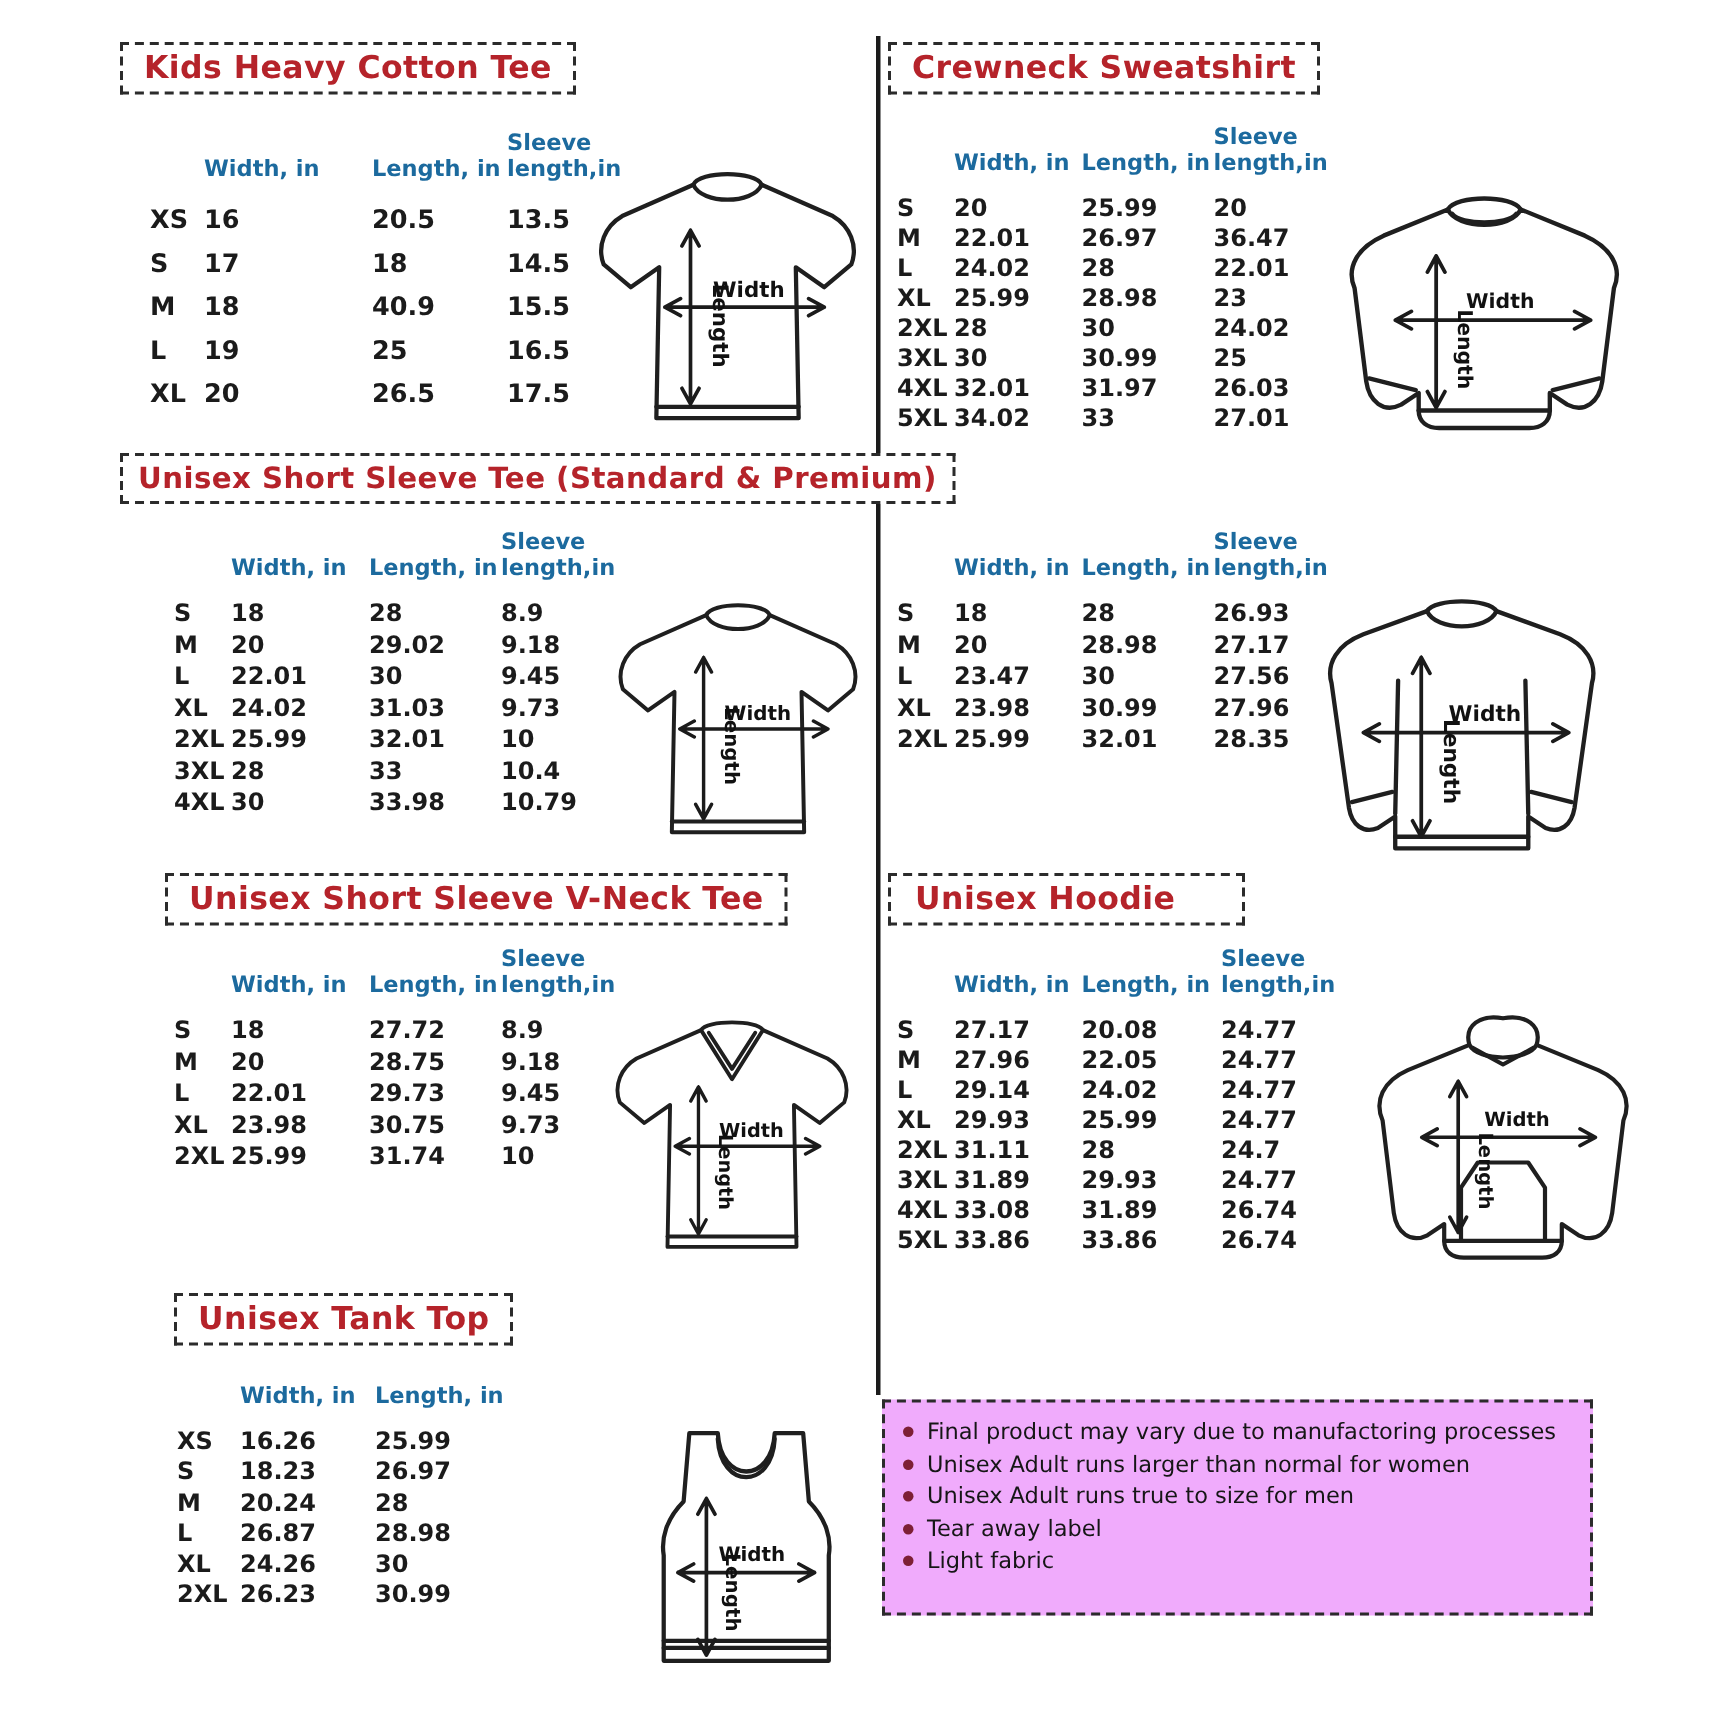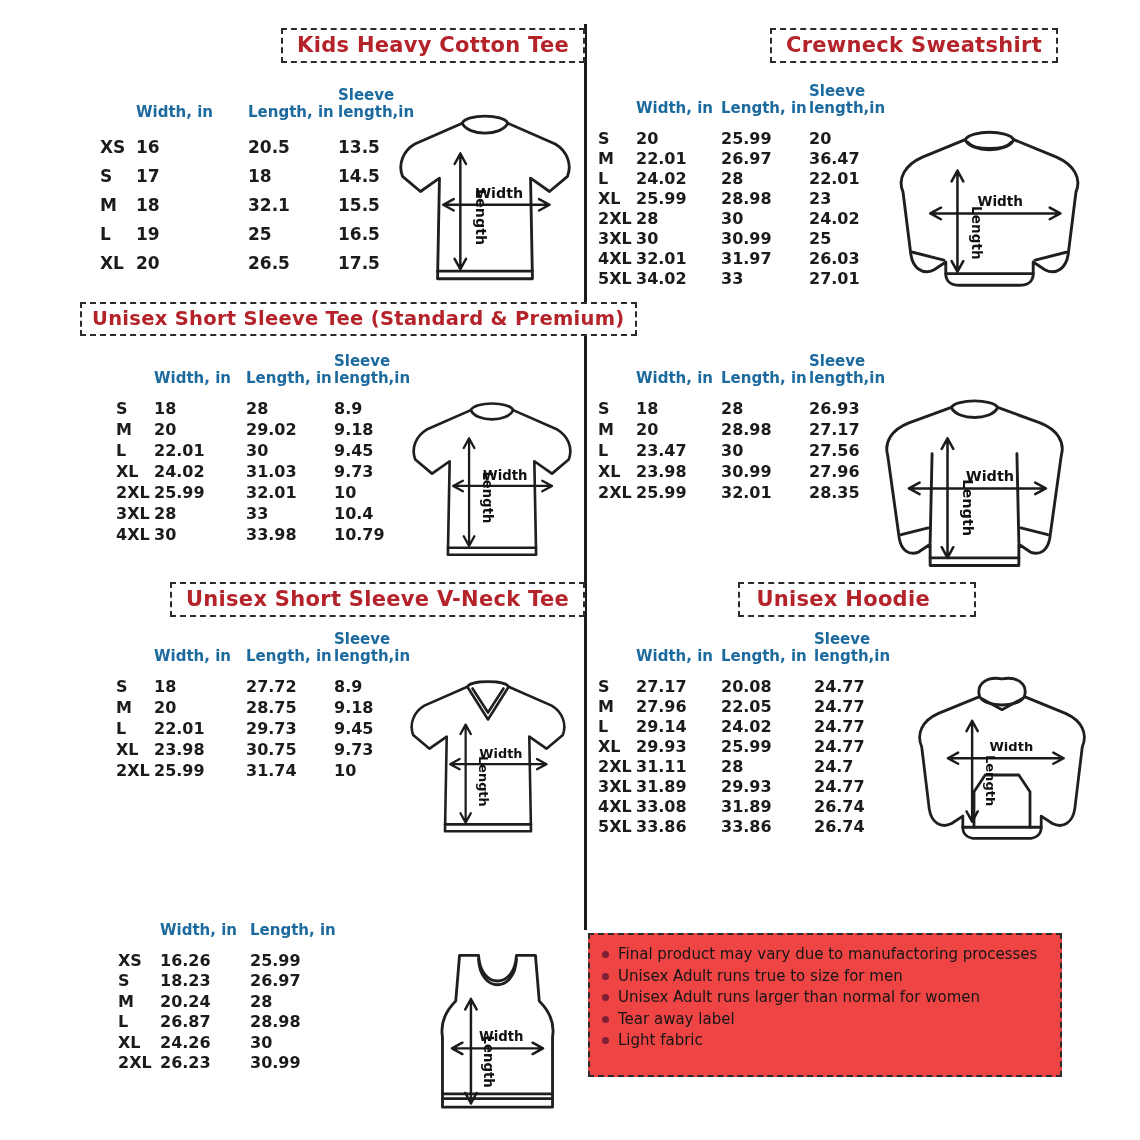--- a/index.html
+++ b/index.html
@@ -1,20 +1,20 @@
 <!DOCTYPE html>
 <html style="--title-red: #b5232a; --header-blue: #1c6a9e; --text-dark: #1b1b1b; --bullet-maroon: #7d1f35;"><head>
 <meta charset="utf-8">
 <style>
   html,body{margin:0;padding:0;background:#ffffff;}
   body{width:1140px;height:1140px;font-family:"DejaVu Sans",sans-serif;position:relative;}
   .stage{position:absolute;left:0;top:0;width:1140px;height:1140px;background:#ffffff;overflow:hidden;}
   .divider{position:absolute;left:584px;top:24px;width:3px;height:906px;background:#1b1b1b;}
   .panel{position:absolute;}
-  .title-wrap{text-align:right;width:100%;}
+  .title-wrap{text-align:left;width:100%;}
   .title-box{display:inline-block;border:2px dashed #2b2b2b;padding:3px 14px 4px;background:#fff;
     color:var(--title-red,#b5232a);font-weight:bold;font-size:21px;letter-spacing:0.3px;white-space:nowrap;}
   .p-std .title-box{font-size:19.5px;margin-right:22px;padding:3px 10px 4px;}
   .p-crew .title-box{margin-right:52px;}
   .p-ls   .title-box{margin-right:50px;}
   .p-hood .title-box{margin-right:134px;padding:3px 44px 4px 16px;}
   .p-vneck .title-box{margin-left:30px;}
   .p-tank  .title-box{margin-left:36px;}
 
   .size-table{position:absolute;display:grid;}
@@ -33,21 +33,21 @@
   .p-vneck .size-table{left:36px;top:42px;grid-template-columns:38px 92px 88px 85px;}
   .p-vneck .cell{height:21px;}
   .p-hood .size-table{left:6px;top:42px;grid-template-columns:38px 85px 93px 80px;}
   .p-hood .cell{height:20px;}
   .p-tank .size-table{left:38px;top:44px;grid-template-columns:42px 90px 95px;}
   .p-tank .hdr{height:44px;}
   .p-tank .cell{height:20.5px;}
 
   .garment{position:absolute;}
   .notes{position:absolute;left:588px;top:933px;width:474px;height:144px;box-sizing:border-box;
-    border:2.5px dashed #2b2b2b;padding:9px 10px 6px 12px;background:#ef4444;}
+    border:2.5px dashed #2b2b2b;padding:9px 10px 6px 12px;background:#f0abfc;}
   .note{display:flex;gap:9px;font-size:15px;color:#161616;line-height:21.5px;}
   .note .bullet{flex:0 0 auto;width:7px;height:7px;border-radius:50%;
     background:var(--bullet-maroon,#7d1f35);margin-top:7px;}
 </style>
 </head>
 <body>
 
 <div class="stage">
   <div class="divider"></div>
 
@@ -64,21 +64,21 @@
         <div class="cell">XS</div>
         <div class="cell">16</div>
         <div class="cell">20.5</div>
         <div class="cell">13.5</div>
         <div class="cell">S</div>
         <div class="cell">17</div>
         <div class="cell">18</div>
         <div class="cell">14.5</div>
         <div class="cell">M</div>
         <div class="cell">18</div>
-        <div class="cell">32.1</div>
+        <div class="cell">40.9</div>
         <div class="cell">15.5</div>
         <div class="cell">L</div>
         <div class="cell">19</div>
         <div class="cell">25</div>
         <div class="cell">16.5</div>
         <div class="cell">XL</div>
         <div class="cell">20</div>
         <div class="cell">26.5</div>
         <div class="cell">17.5</div>
       </div>
@@ -357,20 +357,23 @@
       <g stroke="#1b1b1b" stroke-width="2.6" fill="none" stroke-linecap="round">
         <path d="M62,92 L186,92 M62,92 L73,86 M62,92 L73,98 M186,92 L175,86 M186,92 L175,98"></path>
         <path d="M88,52 L88,160 M88,52 L82,63 M88,52 L94,63 M88,160 L82,149 M88,160 L94,149"></path>
       </g>
       <text x="130" y="84" text-anchor="middle" font-size="14" font-weight="bold" fill="#111">Width</text>
       <text x="103" y="116" text-anchor="middle" font-size="14" font-weight="bold" fill="#111" transform="rotate(90 103 116)">Length</text>
     </svg>
   </div>
 
   <div class="panel p-tank" style="left:80px;top:862px;width:505px;height:270px;">
+    <div class="title-wrap">
+      <span class="title-box">Unisex Tank Top</span>
+    </div>
     <div class="size-table">
         <div class="hdr"></div>
         <div class="hdr">Width, in</div>
         <div class="hdr">Length, in</div>
         <div class="cell">XS</div>
         <div class="cell">16.26</div>
         <div class="cell">25.99</div>
         <div class="cell">S</div>
         <div class="cell">18.23</div>
         <div class="cell">26.97</div>
@@ -402,25 +405,25 @@
     </svg>
   </div>
 
   <div class="notes">
       <div class="note">
         <span class="bullet"></span>
         <span>Final product may vary due to manufactoring processes</span>
       </div>
       <div class="note">
         <span class="bullet"></span>
-        <span>Unisex Adult runs true to size for men</span>
+        <span>Unisex Adult runs larger than normal for women</span>
       </div>
       <div class="note">
         <span class="bullet"></span>
-        <span>Unisex Adult runs larger than normal for women</span>
+        <span>Unisex Adult runs true to size for men</span>
       </div>
       <div class="note">
         <span class="bullet"></span>
         <span>Tear away label</span>
       </div>
       <div class="note">
         <span class="bullet"></span>
         <span>Light fabric</span>
       </div>
     </div>

